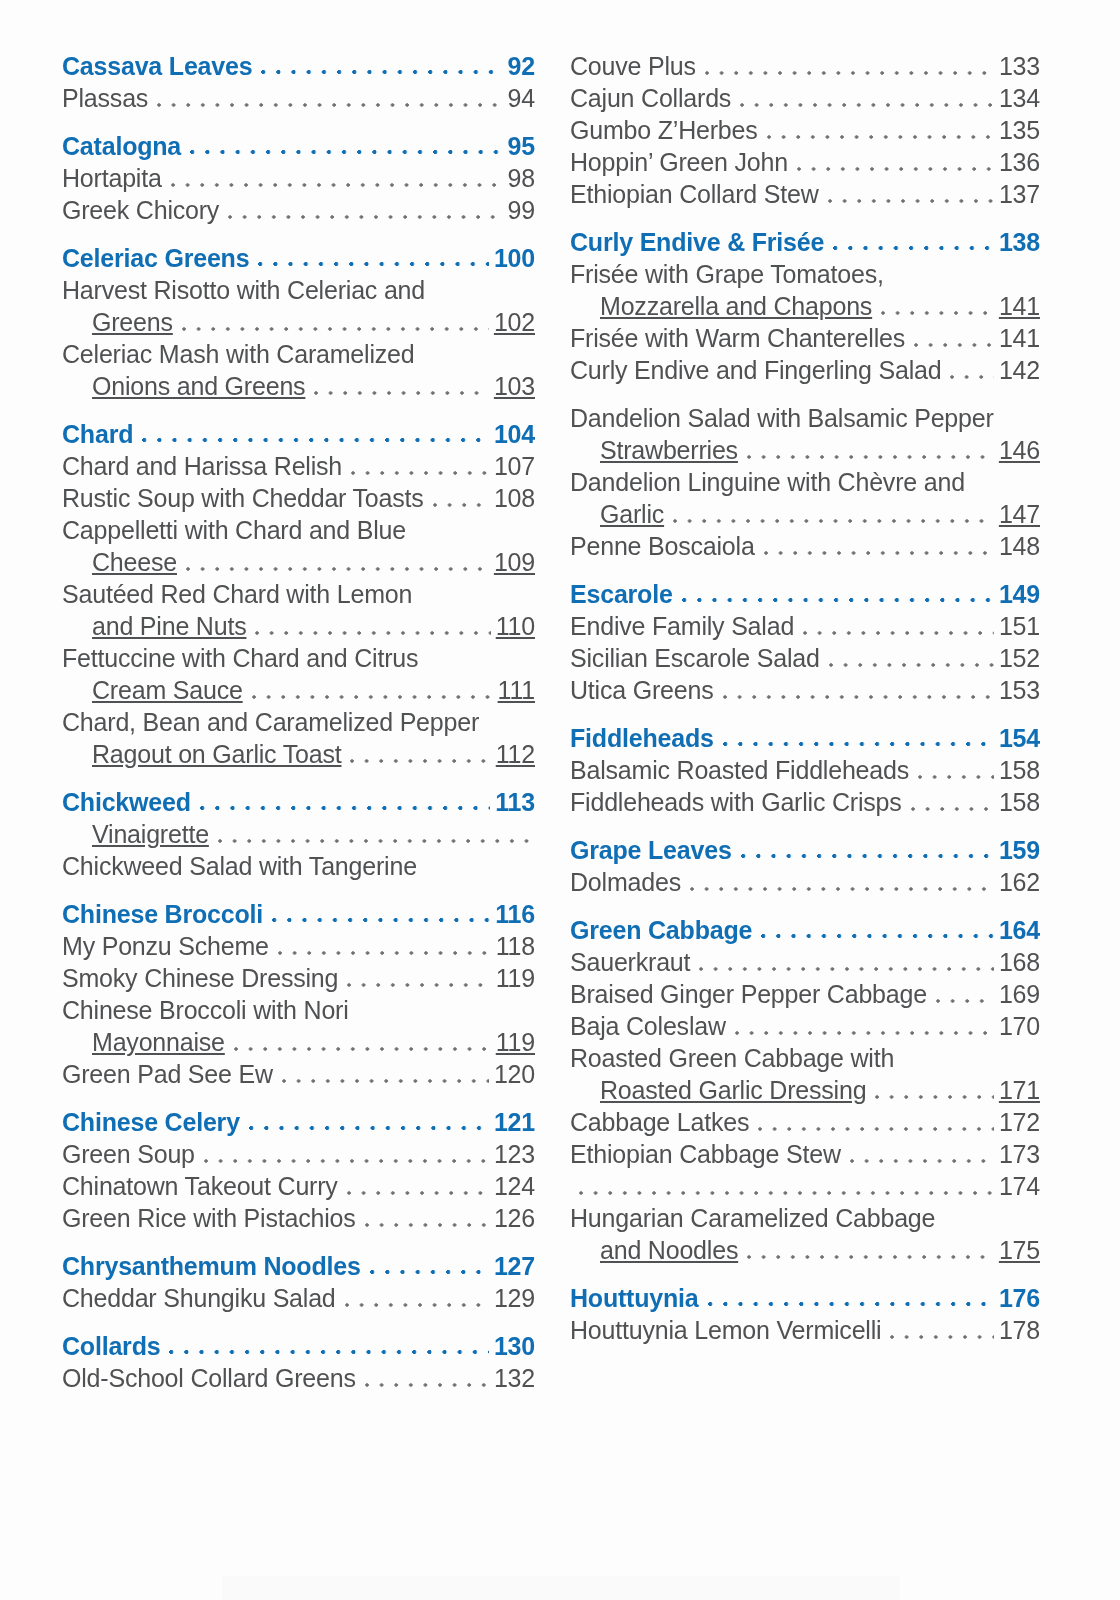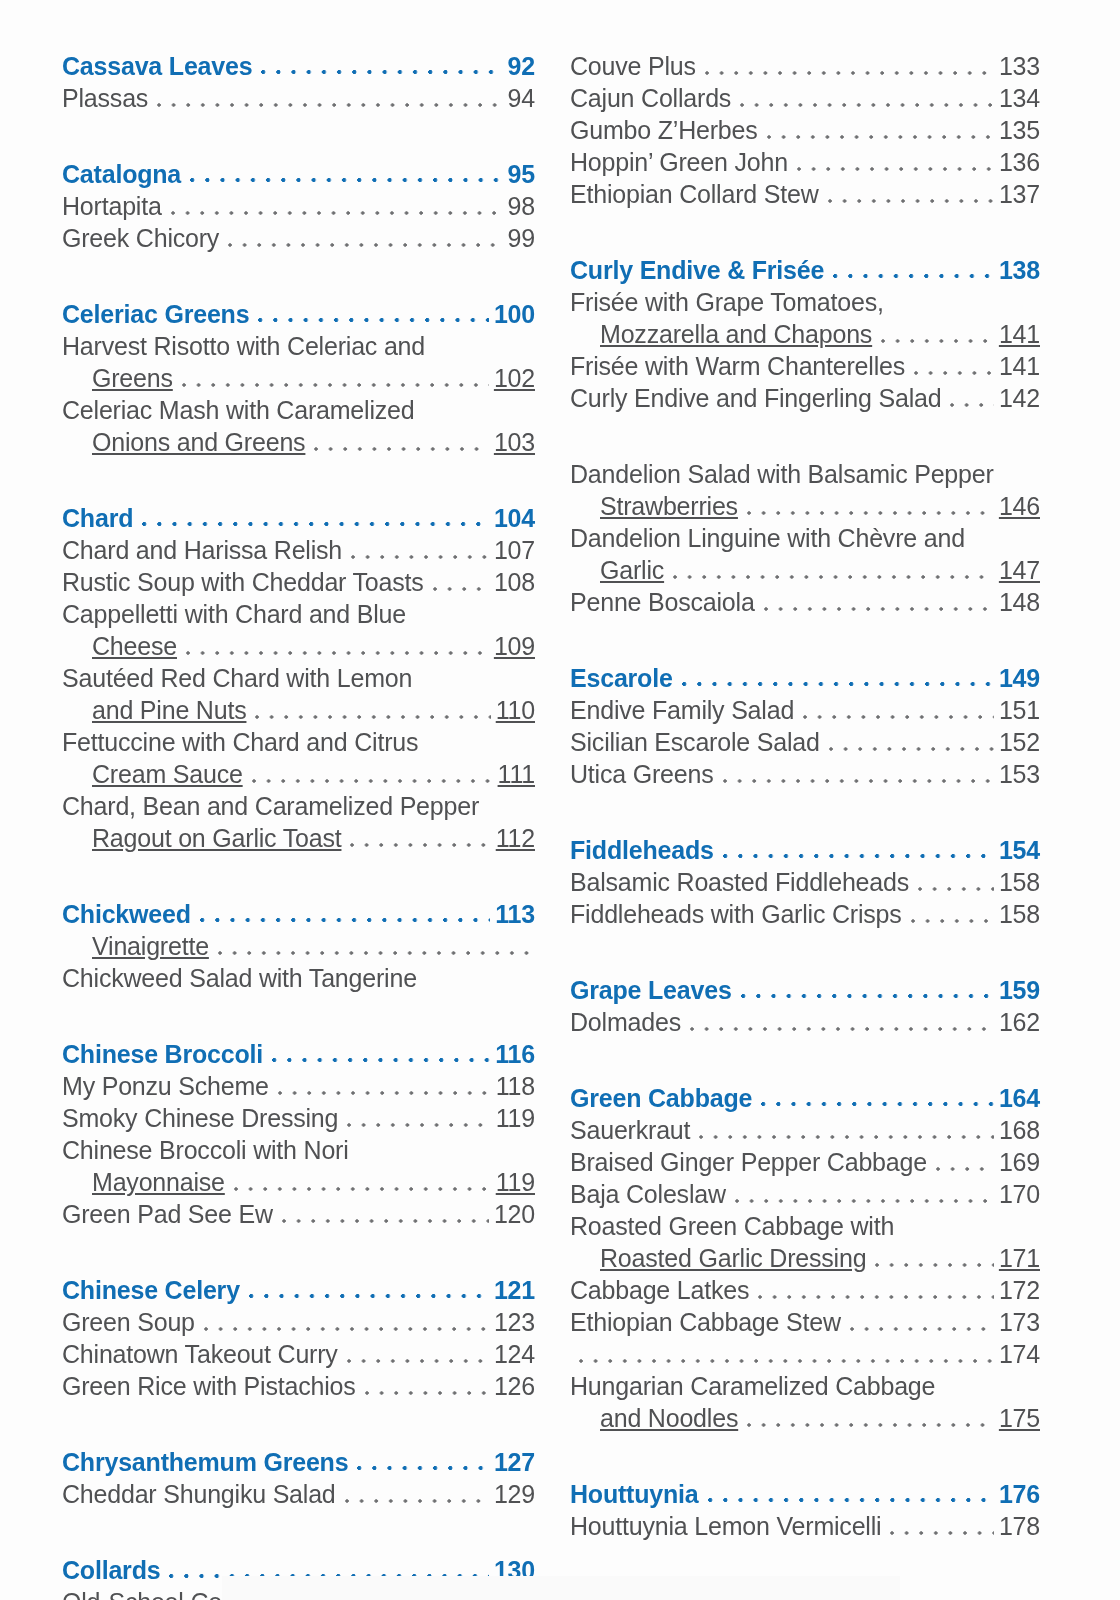--- a/index.html
+++ b/index.html
@@ -15,21 +15,21 @@
     overflow: hidden;
     background: #fdfdfd;
   }
   .toc-wrap {
     display: flex;
     padding: 50px 0 0 62px;
     gap: 35px;
   }
   .col { width: 473px; flex: none; }
   .col.right { width: 470px; }
-  .section { margin-top: 44px; }
+  .section { margin-top: 16px; }
   .section.first { margin-top: 0; }
   .row {
     display: flex;
     align-items: baseline;
     font-size: 25px;
     line-height: 32px;
     color: #505153;
     letter-spacing: -0.2px;
   }
   .row .label { white-space: nowrap; }
@@ -235,21 +235,21 @@
             <span class="page-num">124</span>
           </div>
           <div class="row">
             <span class="label">Green Rice with Pistachios</span>
             <span class="leader"></span>
             <span class="page-num">126</span>
           </div>
         </section>
         <section class="section">
           <div class="row header-row">
-            <span class="label">Chrysanthemum Greens</span>
+            <span class="label">Chrysanthemum Noodles</span>
             <span class="leader"></span>
             <span class="page-num">127</span>
           </div>
           <div class="row">
             <span class="label">Cheddar Shungiku Salad</span>
             <span class="leader"></span>
             <span class="page-num">129</span>
           </div>
         </section>
         <section class="section">

